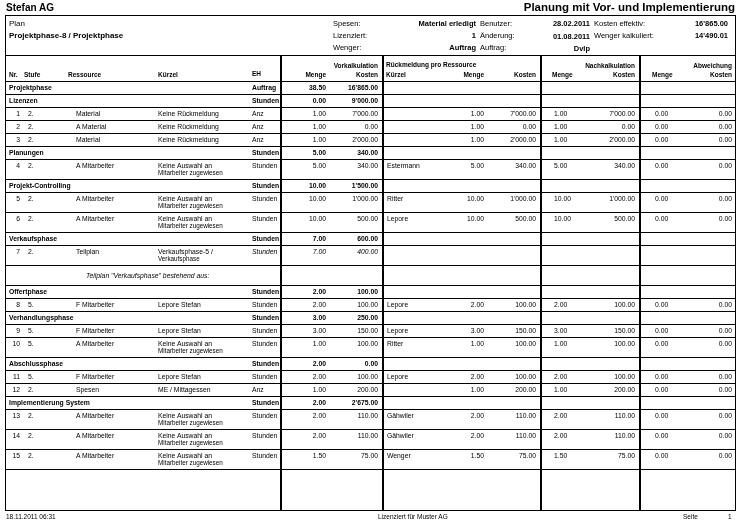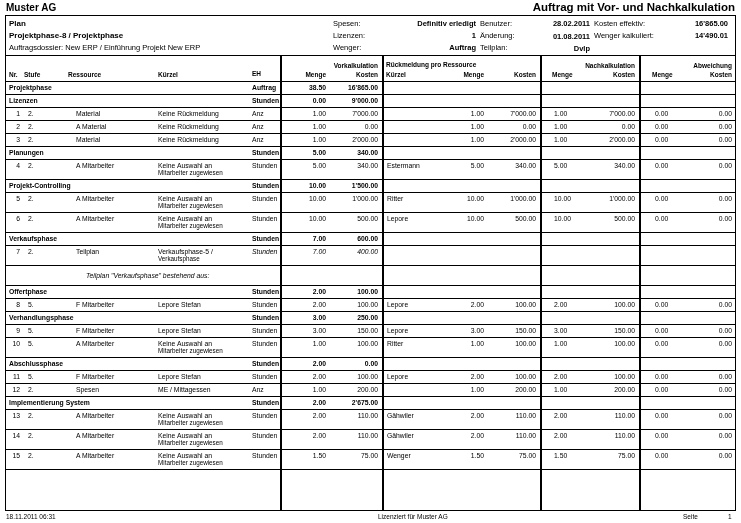--- a/index.html
+++ b/index.html
@@ -3,59 +3,58 @@
 <meta charset="utf-8">
 <style>
   html, body { margin:0; padding:0; background:#ffffff; }
   body { width:741px; height:523px; position:relative; overflow:hidden;
          font-family:"Liberation Sans", sans-serif; color:#000; font-size:7px; }
   .company { position:absolute; left:6px; top:2px; font-size:10px; font-weight:bold; }
   .doc-title { position:absolute; right:6px; top:1px; font-size:11.5px; font-weight:bold; }
   .frame { position:absolute; left:5px; top:15px; width:731px; height:496px;
            border:1.5px solid #000; box-sizing:border-box; }
   .hdr { position:absolute; left:0; top:0; width:100%; height:39px; border-bottom:1px solid #000; }
-  .hdr .t1 { position:absolute; left:3px; top:3px; font-weight:bold; font-size:8px; }
+  .hdr .t1 { position:absolute; left:3px; top:3px; font-weight:normal; font-size:8px; }
   .hdr .t2 { position:absolute; left:3px; top:15px; font-weight:bold; font-size:8px; }
   .hdr .t3 { position:absolute; left:3px; top:27px; font-size:7.5px; }
   .meta { position:absolute; font-size:7.5px; }
   .meta.b { font-weight:bold; text-align:right; }
   .vl { position:absolute; top:39px; bottom:0; width:1.5px; background:#000; }
   .colhead { position:absolute; font-weight:bold; font-size:6.5px; }
   .row { position:absolute; left:0; width:100%; height:13px; border-bottom:1px solid #000; box-sizing:border-box; }
   .c { position:absolute; top:2px; white-space:nowrap; font-size:6.8px; }
   .r { text-align:right; }
   .bold { font-weight:bold; }
   .it { font-style:italic; }
   .sub { position:absolute; top:9px; font-size:6.3px; white-space:nowrap; }
   .footer { position:absolute; top:513px; font-size:6.5px; }
 </style>
 </head>
 <body>
 
-<div class="company">Muster AG</div>
-<div class="doc-title">Auftrag mit Vor- und Nachkalkulation</div>
+<div class="company">Stefan AG</div>
+<div class="doc-title">Planung mit Vor- und Implementierung</div>
 
 <div class="frame">
   <div class="hdr">
     <div class="t1">Plan</div>
     <div class="t2">Projektphase-8 / Projektphase</div>
-    <div class="t3">Auftragsdossier: New ERP / Einführung Projekt New ERP</div>
 
     <div class="meta" style="left:327px;top:3px">Spesen:</div>
-    <div class="meta b" style="left:380px;top:3px;width:90px">Definitiv erledigt</div>
-    <div class="meta" style="left:327px;top:15px">Lizenzen:</div>
+    <div class="meta b" style="left:380px;top:3px;width:90px">Material erledigt</div>
+    <div class="meta" style="left:327px;top:15px">Lizenziert:</div>
     <div class="meta b" style="left:380px;top:15px;width:90px">1</div>
     <div class="meta" style="left:327px;top:27px">Wenger:</div>
     <div class="meta b" style="left:380px;top:27px;width:90px">Auftrag</div>
 
     <div class="meta" style="left:474px;top:3px">Benutzer:</div>
     <div class="meta b" style="left:520px;top:3px;width:64px">28.02.2011</div>
     <div class="meta" style="left:474px;top:15px">Änderung:</div>
     <div class="meta b" style="left:520px;top:16px;width:64px">01.08.2011</div>
-    <div class="meta" style="left:474px;top:27px">Teilplan:</div>
+    <div class="meta" style="left:474px;top:27px">Auftrag:</div>
     <div class="meta b" style="left:520px;top:28px;width:64px">Dvlp</div>
 
     <div class="meta" style="left:588px;top:3px">Kosten effektiv:</div>
     <div class="meta b" style="left:650px;top:3px;width:72px">16'865.00</div>
     <div class="meta" style="left:588px;top:15px">Wenger kalkuliert:</div>
     <div class="meta b" style="left:650px;top:15px;width:72px">14'490.01</div>
   </div>
 
   <div class="vl" style="left:274px"></div>
   <div class="vl" style="left:376px"></div>

